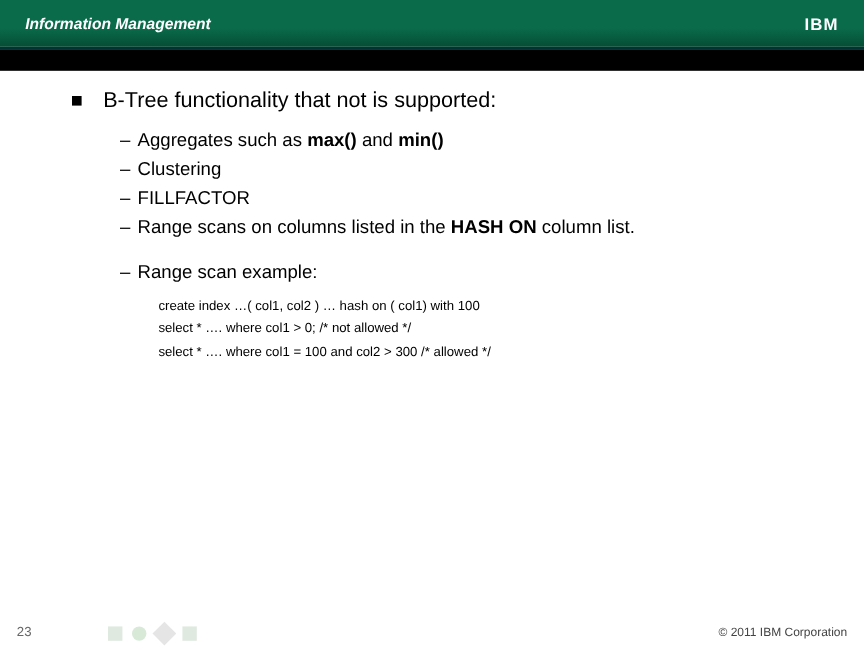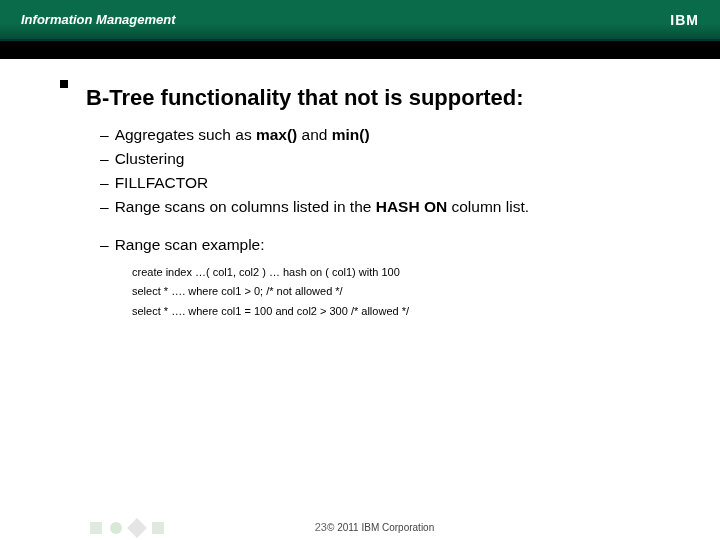--- a/index.html
+++ b/index.html
@@ -39,44 +39,43 @@
   }
   .lvl1 {
     display: flex;
     gap: 18px;
     margin-left: 32px;
     margin-bottom: 12px;
   }
   .square {
     width: 8px; height: 8px; background:#000; margin-top:7px; flex-shrink:0;
   }
-  .lvl1-text { font-size: 22px; font-weight: bold; margin-top: 12px; }
+  .lvl1-text { font-size: 18px; font-weight: normal; }
   .lvl2 {
     margin-left: 72px;
     font-size: 15.5px;
     line-height: 1.55;
   }
   .lvl2 .row { display:flex; gap:6px; }
   .lvl2 .dash { flex-shrink:0; }
   .gap { height: 14px; }
   .code {
     margin-left: 104px;
     font-size: 11px;
     line-height: 1.75;
     margin-top: 6px;
   }
   .footer {
     position: absolute;
     bottom: 0; left: 0; right: 0;
     height: 26px;
     display: flex;
     align-items: center;
-    justify-content: center;
+    justify-content: space-between;
     padding: 0 14px;
-    margin-left: 29px;
   }
   .pagenum { font-size: 11px; color:#666; }
   .copyright { font-size: 10px; color:#444; }
   .deco {
     position:absolute;
     left: 90px;
     bottom: 5px;
     display:flex;
     align-items:center;
     gap: 8px;

